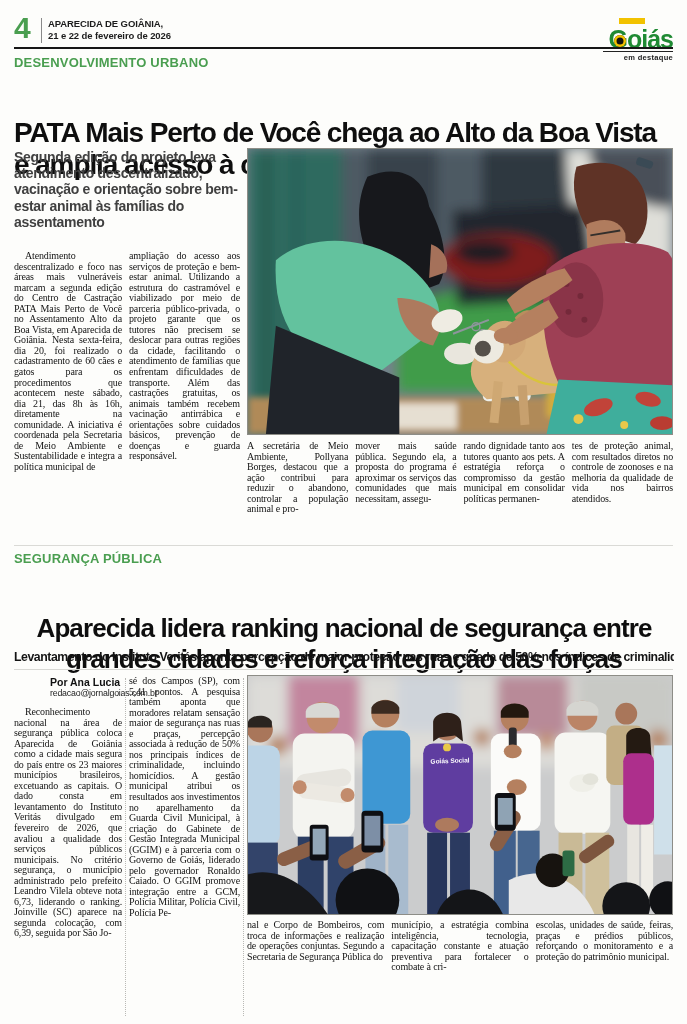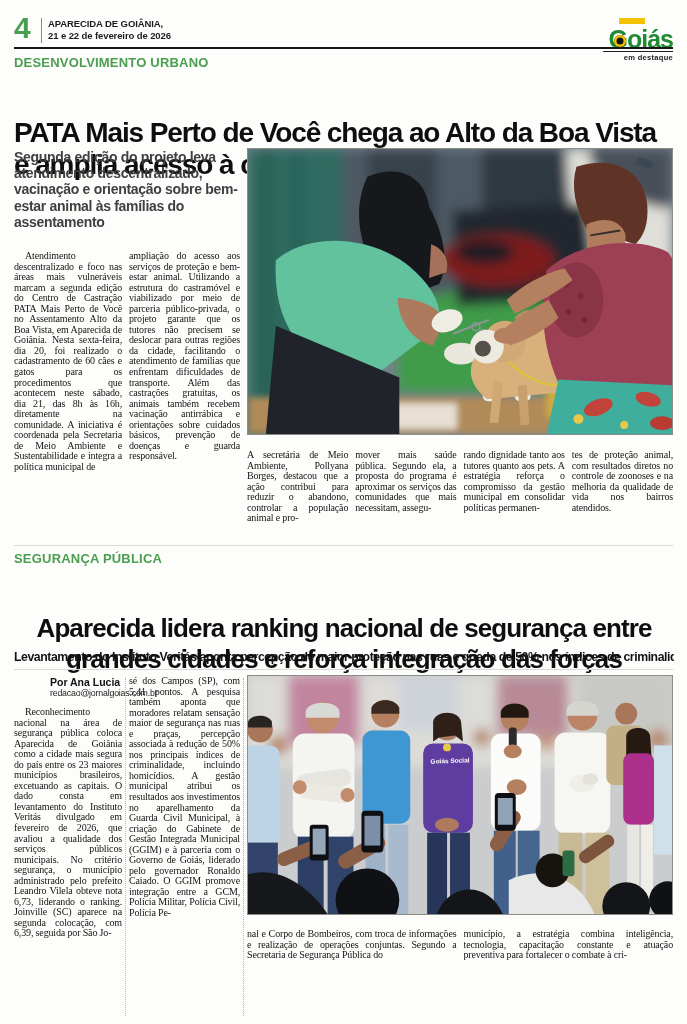--- a/index.html
+++ b/index.html
@@ -80,21 +80,21 @@
   .photo1{top:148px; width:426px; height:287px;}
   .photo2{top:675px; width:426px; height:240px;}
   .photo svg{display:block; width:100%; height:100%;}
   .shirt-text{
     position:absolute; left:428px; top:757px; width:44px;
     font-family:"Liberation Sans", sans-serif; font-weight:bold;
     font-size:6.5px; line-height:7px; color:#fff; text-align:center;
     transform:rotate(-2deg);
   }
   
-  .row4{position:absolute; left:247px; width:426px; display:flex; gap:7px;margin-top:9px;}
+  .row4{position:absolute; left:247px; width:426px; display:flex; gap:7px;}
   .r1{top:441px; height:100px;}
   .r2{top:920px; height:100px;}
   .row4 .c{
     flex:1; overflow:hidden;
     font-size:10px; line-height:10.55px; text-align:justify; letter-spacing:-0.15px; color:#141414;
   }
 </style>
 </head>
 <body>
 
@@ -314,15 +314,16 @@
       <circle cx="380" cy="232" r="24" fill="#141518"></circle>
       <circle cx="422" cy="226" r="19" fill="#101114"></circle>
       <rect x="316" y="176" width="12" height="26" rx="3" fill="#2d6b44"></rect>
     </svg>
   </div>
   <div class="shirt-text">Goiás Social</div>
 
   <div class="row4 r2">
     <div class="c">nal e Corpo de Bombeiros, com troca de informações e realização de operações conjuntas. Segundo a Secretaria de Segurança Pública do</div>
     <div class="c">município, a estratégia combina inteligência, tecnologia, capacitação constante e atuação preventiva para fortalecer o combate à cri-</div>
+    <div class="c">escolas, unidades de saúde, feiras, praças e prédios públicos, reforçando o monitoramento e a proteção do patrimônio municipal.</div>
   </div>
 
 </div>
 
 </body></html>

